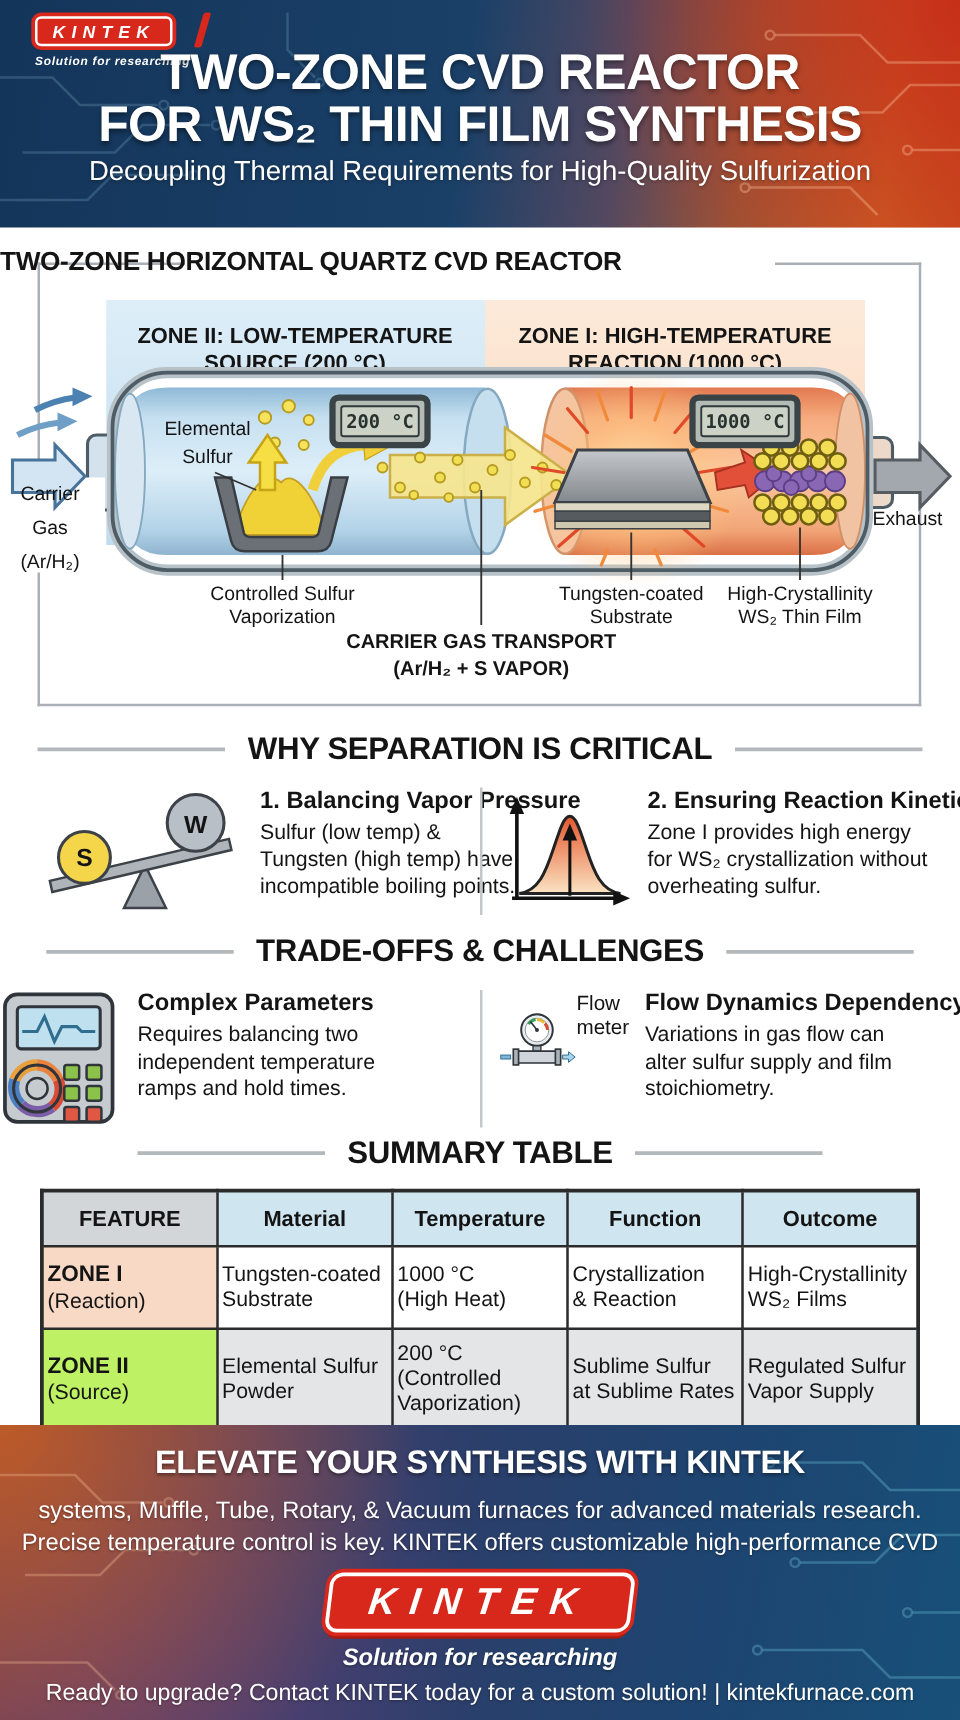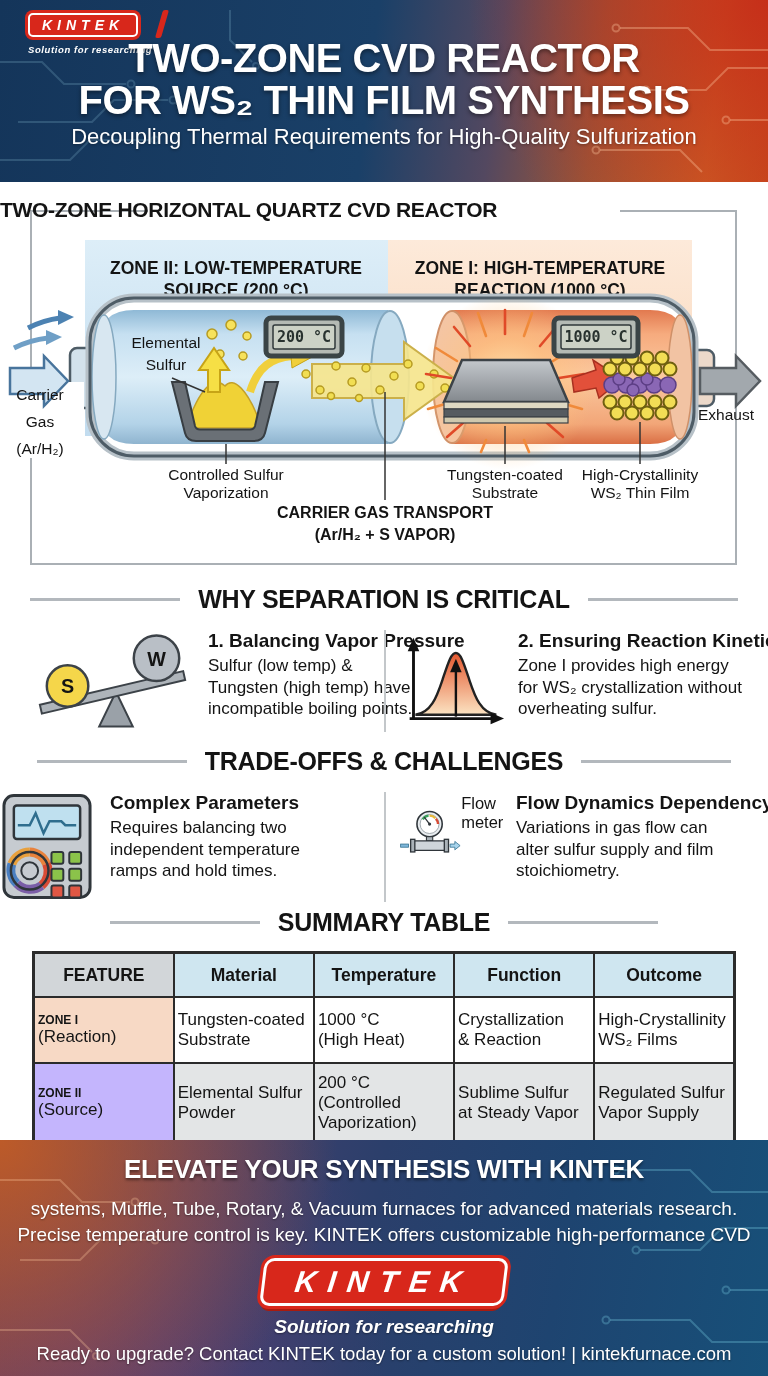--- a/index.html
+++ b/index.html
@@ -54,22 +54,22 @@
   table.summary th,table.summary td{border:2px solid #2b2b2b;vertical-align:middle;
     padding:2px 3px;font-size:17px;line-height:1.18;}
   table.summary th{font-size:17.5px;height:38px;}
   .th-gray{background:#d2d6d9;}
   .th-blue{background:#cfe6f0;}
   .cell-zone1{background:#f7d9c5;}
   .cell-zone2{background:#f7edc2;}
   .row1 td{background:#fff;height:60px;}
   .row1 td.cell-zone1{background:#f7d9c5;}
   .row2 td{background:#e3e5e6;height:74px;}
-  .row2 td.cell-zone2{background:#c4b5fd;}
-  .feat1{font-weight:bold;font-size:12px;}
+  .row2 td.cell-zone2{background:#bef264;}
+  .feat1{font-weight:bold;font-size:18px;}
 
   
   .footer{position:absolute;top:1140px;left:0;width:768px;height:236px;overflow:hidden;color:#fff;
     background:
       radial-gradient(circle at 0% 0%, rgba(193,92,38,.95), rgba(193,92,38,0) 42%),
       radial-gradient(circle at 8% 85%, rgba(106,62,120,.55), rgba(106,62,120,0) 45%),
       linear-gradient(100deg,#6b4050 0%,#463f6e 24%,#2b3f6b 48%,#1e4470 72%,#175079 100%);}
   .f-head{position:absolute;top:14px;width:768px;text-align:center;font-weight:bold;font-size:26px;
     letter-spacing:-0.3px;text-shadow:0 2px 3px rgba(0,0,0,.45);}
   .f-body{position:absolute;top:56px;width:768px;text-align:center;font-size:19px;line-height:1.38;
@@ -507,21 +507,21 @@
           <div>Elemental Sulfur</div>
           <div>Powder</div>
         </td>
         <td>
           <div>200 °C</div>
           <div>(Controlled</div>
           <div>Vaporization)</div>
         </td>
         <td>
           <div>Sublime Sulfur</div>
-          <div>at Steady Vapor</div>
+          <div>at Sublime Rates</div>
         </td>
         <td>
           <div>Regulated Sulfur</div>
           <div>Vapor Supply</div>
         </td>
       </tr>
     </tbody>
       </table>
   </div>
 

